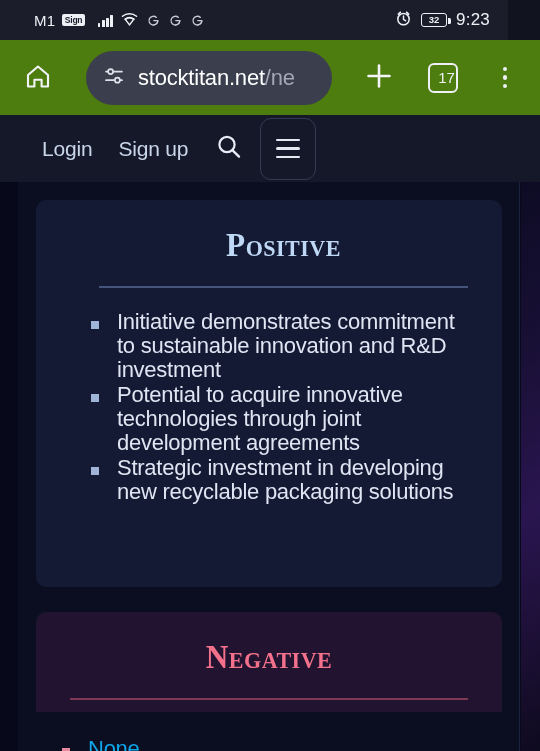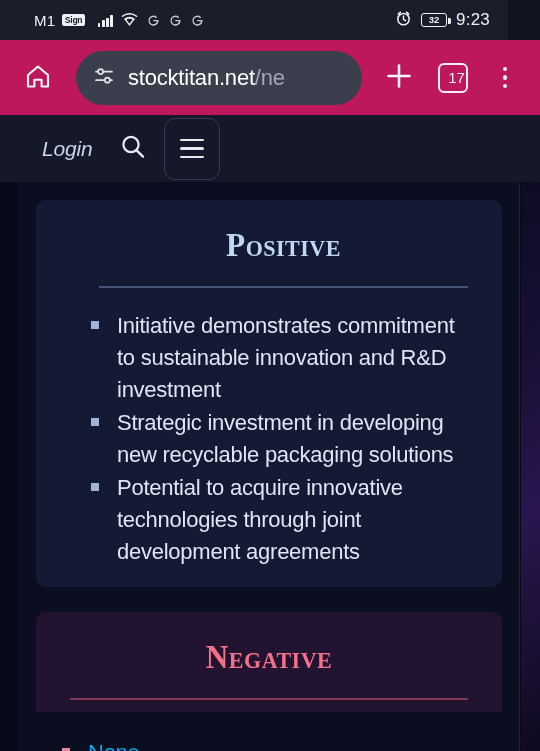--- a/index.html
+++ b/index.html
@@ -49,22 +49,22 @@
   }
   .battery:after{
     content:""; position:absolute; right:-4.5px; top:4px;
     width:2.6px; height:6px; background:#eef0f6; border-radius:0 1.5px 1.5px 0;
   }
   .battery span { font-size:9.5px; font-weight:700; color:#eef0f6; line-height:1;}
 
   
   #browser-bar {
     position:absolute; left:0; top:40px; width:540px; height:75px;
-    background:#be185d;
-    display:flex; align-items:center; padding:0 14px; gap:8px;
+    background:#4d7c0f;
+    display:flex; align-items:center; padding:0 14px; gap:18px;
   }
   #home-btn { width:48px; height:48px; display:flex; align-items:center; justify-content:center; }
   #url-pill {
     flex:1; height:54px; background:#3b3f4d; border-radius:27px;
     display:flex; align-items:center; padding:0 16px; gap:12px;
     margin: 0 6px; overflow:hidden; min-width:0;
   }
   #url-text {
     font-size:22px; color:#ffffff; white-space:nowrap; overflow:hidden;
     letter-spacing:-.2px;
@@ -95,21 +95,21 @@
     width:46px;height:46px;border-radius:50%;
     background: radial-gradient(circle at 38% 32%, #2e5f9e 0%, #1b3f74 42%, #0d1b36 78%, #060d1c 100%);
     position:relative; overflow:hidden; flex:none;
   }
   #brand-name {
     font-family:"Liberation Sans", sans-serif;
     font-size:23px; font-weight:700; color:#ffffff;
     letter-spacing:.3px; transform:scaleX(.88); transform-origin:left center;
     white-space:nowrap;
   }
-  #nav-links { display:flex; align-items:center; gap:26px; margin-left:30px;font-style:italic;}
+  #nav-links { display:flex; align-items:center; gap:26px; margin-left:30px;}
   .nav-link { font-size:21px; color:#c9d6ea; letter-spacing:-.2px; white-space:nowrap;}
   #search-btn { margin-left:24px; width:34px;height:34px;display:flex;align-items:center;justify-content:center;}
   #hamburger-btn {
     margin-left:14px; width:56px;height:62px;
     border:1px solid #343a52; border-radius:11px;
     display:flex;align-items:center;justify-content:center;
     background:#151829;
   }
   .burger { display:flex;flex-direction:column;gap:6px;}
   .burger i { display:block;width:24px;height:2.4px;background:#e4e9f2;border-radius:2px;}
@@ -167,21 +167,21 @@
     height:2px; margin:22px 34px 0 34px;
   }
   #divider-positive { background:#46537a; }
   #divider-negative { background:#7e3a52; }
 
   ul.bullets { list-style:none; margin:22px 26px 0 26px; }
   ul.bullets li {
     position:relative;
     padding-left:26px;
     font-size:22px;
-    line-height:32px;
+    line-height:24px;
     color:#dfe5f2;
     letter-spacing:-.25px;
     margin-bottom:1px;
   }
   ul.bullets li:before {
     content:"";
     position:absolute; left:0; top:11px;
     width:8px; height:8px;
   }
   #list-positive li:before { background:#9fb4d6; }
@@ -288,20 +288,21 @@
     </div>
   </div>
 
   <div id="page-bg"></div>
   <div id="purple-edge"></div>
 
   <div id="site-header">
 
     <div id="nav-links">
       <span class="nav-link">Login</span>
+      <span class="nav-link">Sign up</span>
     </div>
 
     <div id="search-btn">
       <span>
         <svg width="32" height="32" viewBox="0 0 32 32">
           <circle cx="14" cy="13.5" r="7.6" fill="none" stroke="#e6ecf6" stroke-width="2.2"></circle>
           <path d="M19.6 19.3 L26 25.6" stroke="#e6ecf6" stroke-width="2.4" stroke-linecap="round"></path>
         </svg>
       </span>
     </div>
@@ -315,22 +316,22 @@
     </div>
   </div>
 
   <div id="page-container">
 
     <div class="card" id="card-positive">
       <div class="card-title" id="title-positive">Positive</div>
       <div class="divider" id="divider-positive"></div>
       <ul class="bullets" id="list-positive">
         <li>Initiative demonstrates commitment to sustainable innovation and R&amp;D investment</li>
+        <li>Potential to acquire innovative technologies through joint development agreements</li>
         <li>Strategic investment in developing new recyclable packaging solutions</li>
-        <li>Potential to acquire innovative technologies through joint development agreements</li>
       </ul>
     </div>
 
     <div class="card" id="card-negative">
       <div class="card-title" id="title-negative">Negative</div>
       <div class="divider" id="divider-negative"></div>
       <ul class="bullets" id="list-negative">
         <li>None.</li>
       </ul>
     </div>

